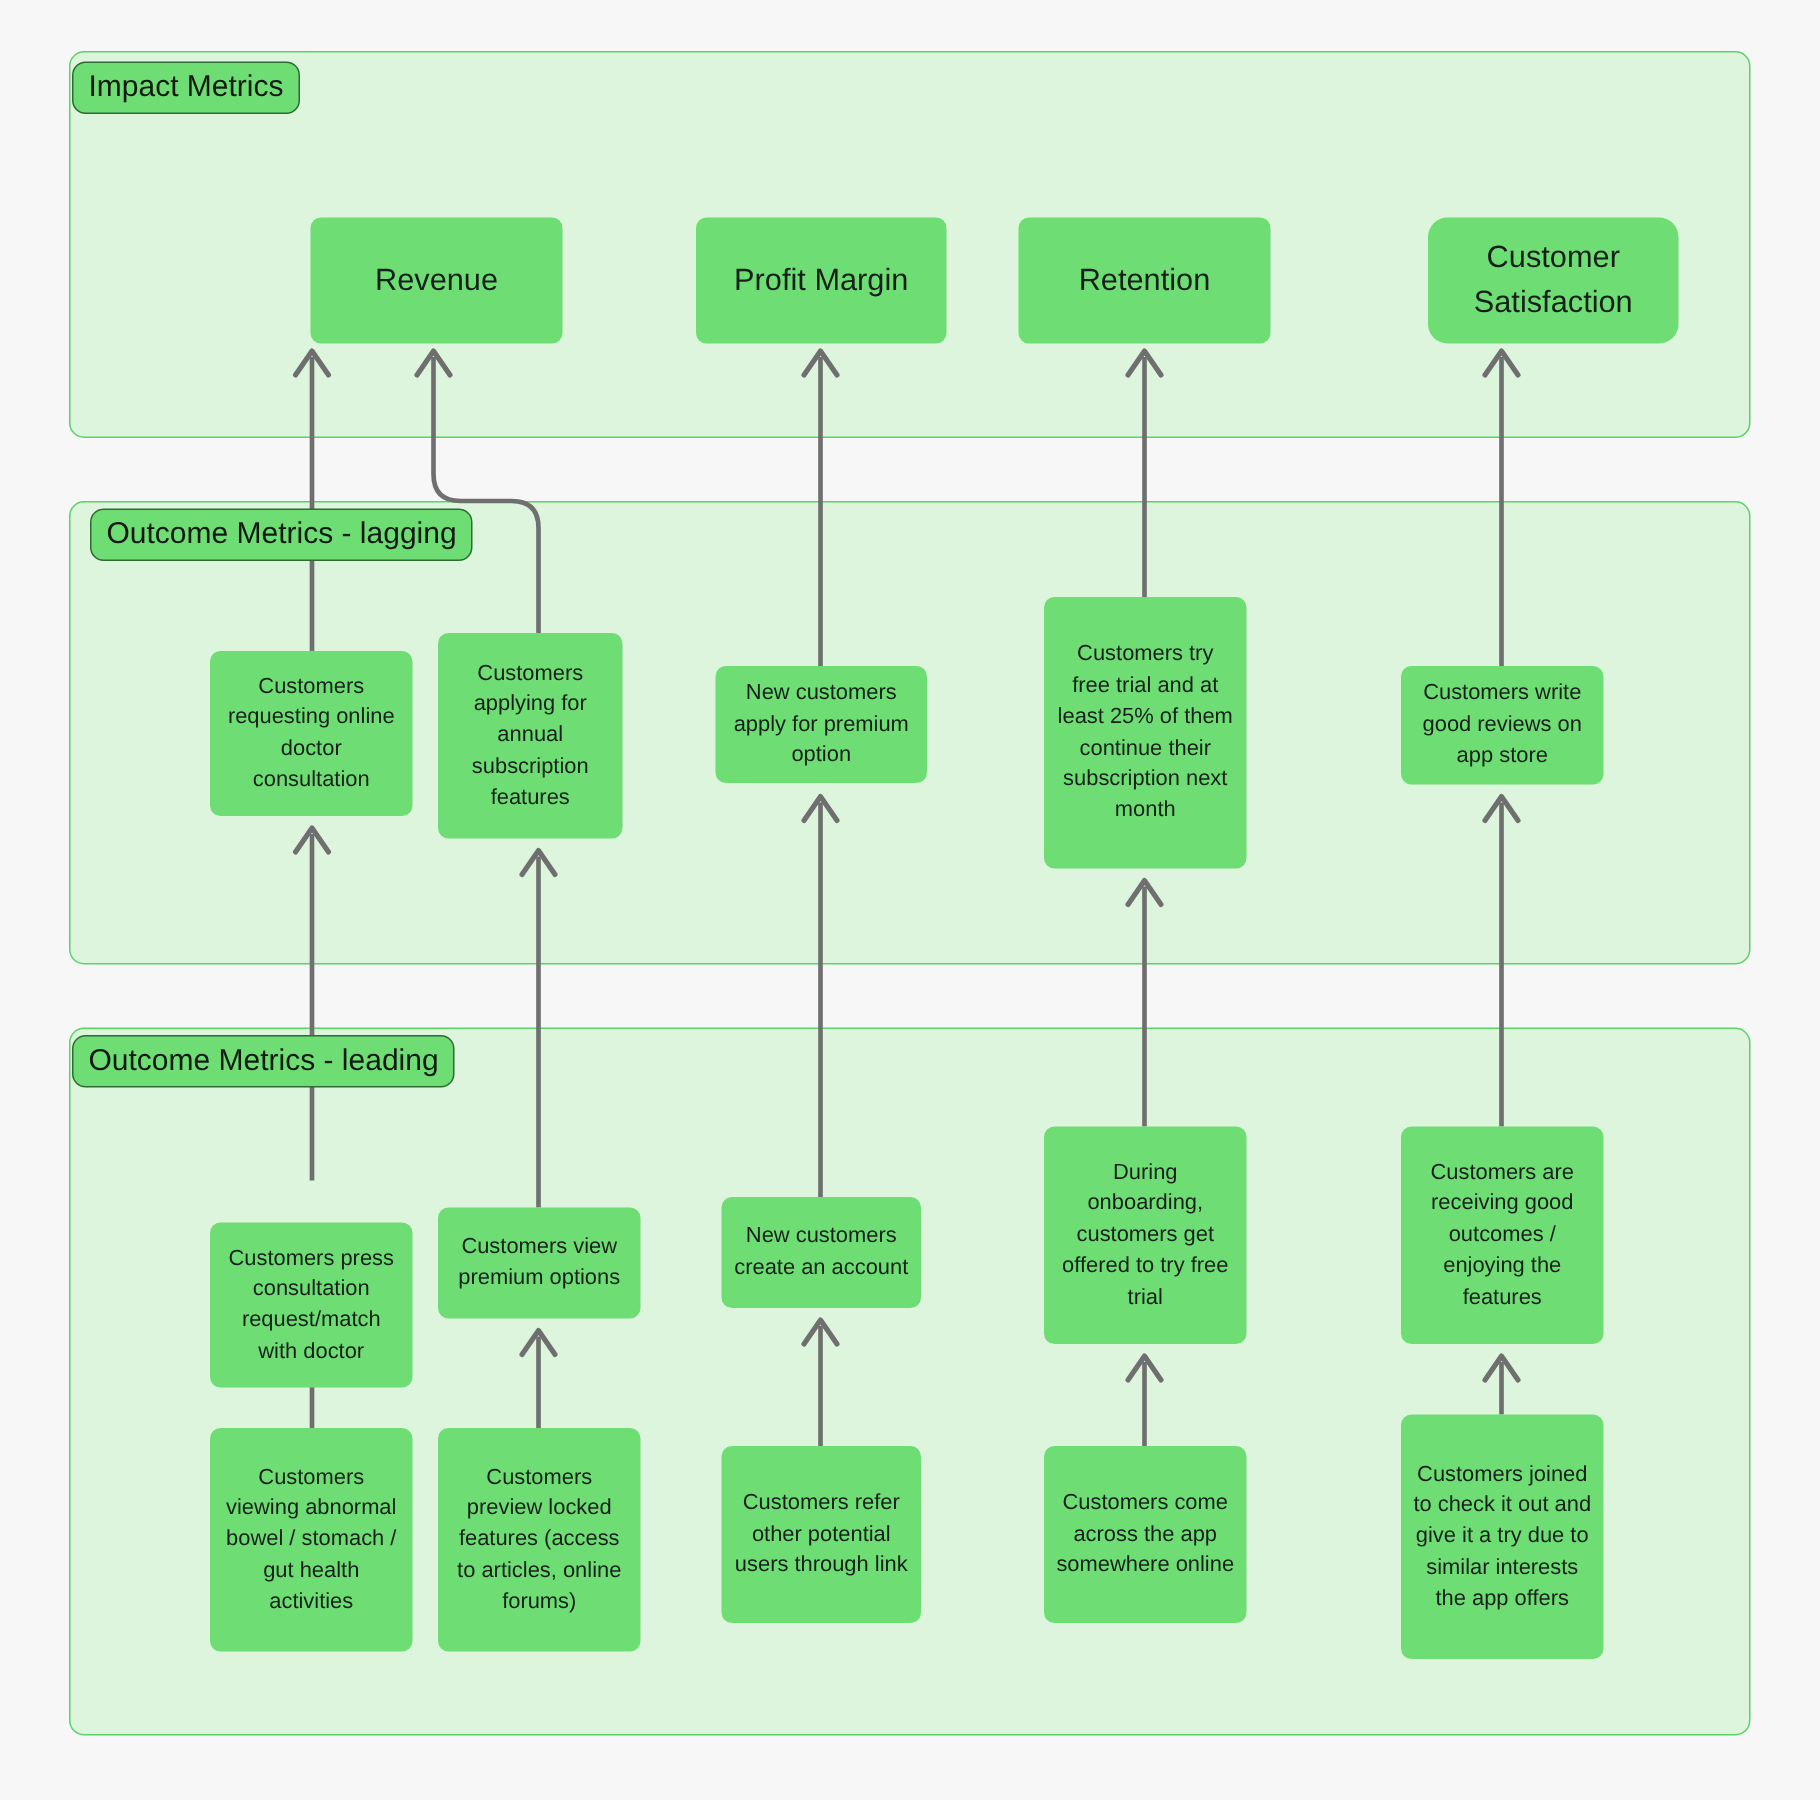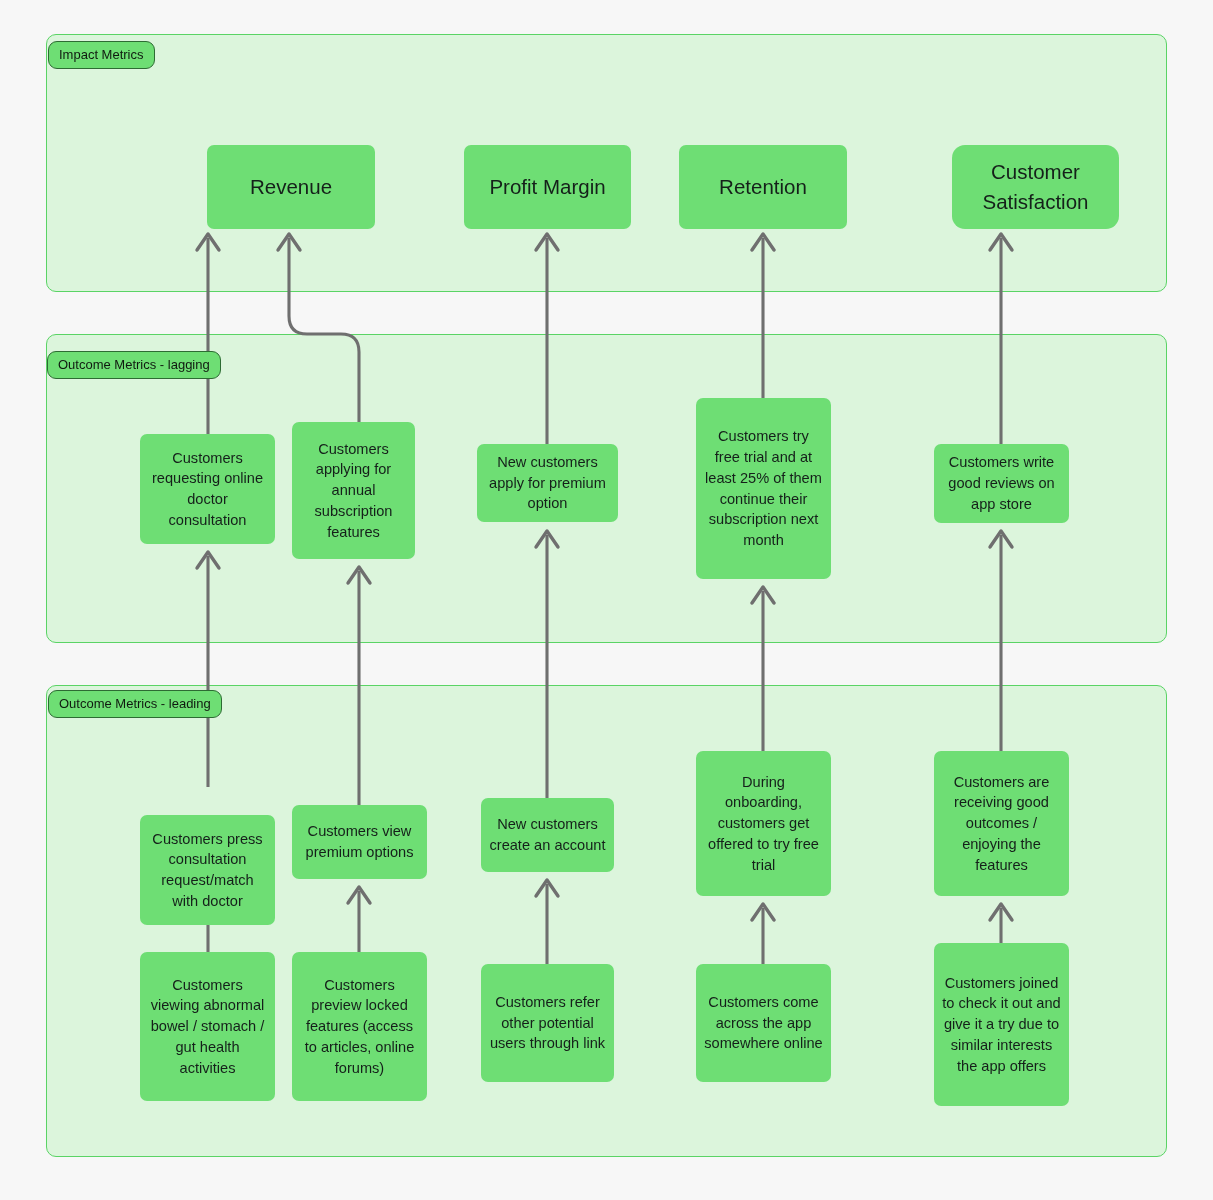--- a/index.html
+++ b/index.html
@@ -18,21 +18,21 @@
     border:1.6px solid #5ad465;
     border-radius:10px;
     box-sizing:border-box;
   }
   .lane-label{
     position:absolute;
     background:#6ede74;
     border:1.6px solid #2d6b33;
     border-radius:9px;
     color:#101a10;
-    font-size:13px;
+    font-size:20px;
     line-height:1;
     padding:6px 10px 7px 10px;
     white-space:nowrap;
     box-sizing:border-box;
     z-index:6;
   }
 
   
   .node{
     position:absolute;
@@ -63,21 +63,21 @@
 
   <div class="lane" style="left:46px;top:34px;width:1121px;height:258px;"></div>
   <div class="lane-label" style="left:48px;top:41px;">Impact Metrics</div>
 
   <div class="node impact" style="left:207px;top:145px;width:168px;height:84px;">Revenue</div>
   <div class="node impact" style="left:464px;top:145px;width:167px;height:84px;">Profit Margin</div>
   <div class="node impact" style="left:679px;top:145px;width:168px;height:84px;">Retention</div>
   <div class="node impact" style="left:952px;top:145px;width:167px;height:84px;padding:4px 22px;border-radius:13px;">Customer Satisfaction</div>
 
   <div class="lane" style="left:46px;top:334px;width:1121px;height:309px;"></div>
-  <div class="lane-label" style="left:47px;top:339px;margin-top:12px;">Outcome Metrics - lagging</div>
+  <div class="lane-label" style="left:60px;top:339px;">Outcome Metrics - lagging</div>
 
   <div class="node outcome" style="left:140px;top:434px;width:135px;height:110px;">Customers requesting online doctor consultation</div>
   <div class="node outcome" style="left:292px;top:422px;width:123px;height:137px;">Customers applying for annual subscription features</div>
   <div class="node outcome" style="left:477px;top:444px;width:141px;height:78px;">New customers apply for premium option</div>
   <div class="node outcome" style="left:696px;top:398px;width:135px;height:181px;">Customers try free trial and at least 25% of them continue their subscription next month</div>
   <div class="node outcome" style="left:934px;top:444px;width:135px;height:79px;">Customers write good reviews on app store</div>
 
   <div class="lane" style="left:46px;top:685px;width:1121px;height:472px;"></div>
   <div class="lane-label" style="left:48px;top:690px;">Outcome Metrics - leading</div>
 

